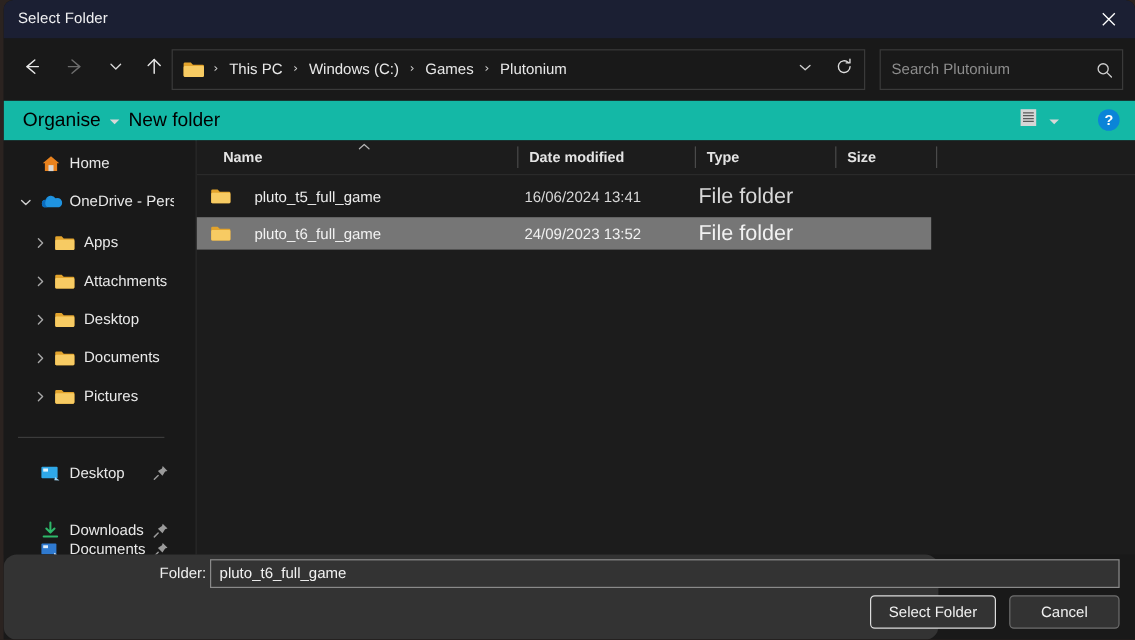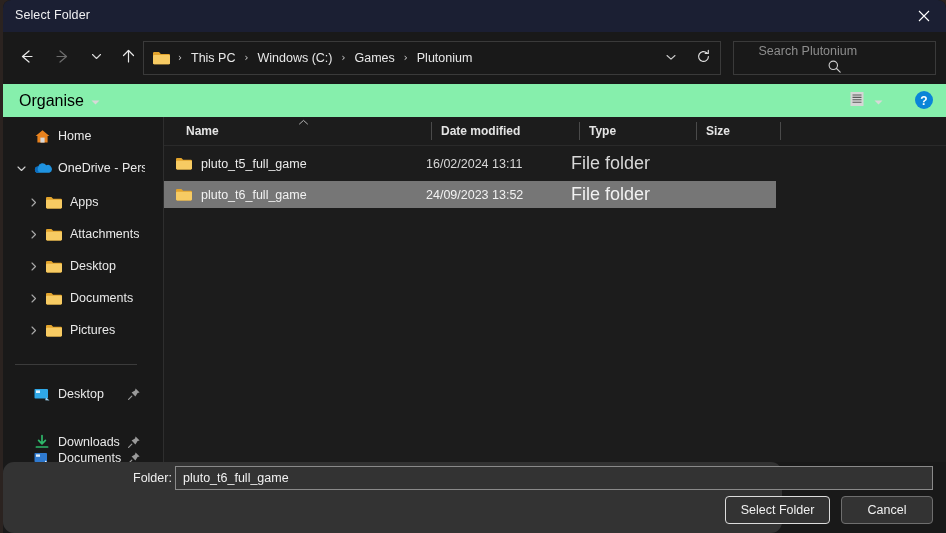--- a/index.html
+++ b/index.html
@@ -80,35 +80,35 @@
   #addr-refresh {
     width: 34px; height: 32px; flex: 0 0 auto;
     display: flex; align-items: center; justify-content: center;
   }
 
   #searchbox {
     position: absolute; left: 730px; top: 9px;
     width: 203px; height: 34px;
     border: 1px solid #3a3a3a;
     background: #191919;
-    display: flex; align-items: center; flex-direction: column;
+    display: flex; align-items: center;
   }
   #search-input {
     flex: 1; background: transparent; border: none; outline: none;
     color: #e0e0e0; font-size: 12.5px; padding-left: 9px;
     font-family: "Liberation Sans", sans-serif;
   }
   #search-input::placeholder { color: #8d8d8d; }
   #search-icon { width: 30px; display: flex; align-items: center; justify-content: center; }
 
   
   #cmdbar {
     position: absolute; left: 0; top: 84px;
     width: 943px; height: 33px;
-    background: #86efac;
+    background: #14b8a6;
   }
   #organise-btn {
     position: absolute; left: 12px; top: 4px;
     height: 25px; display: flex; align-items: center; gap: 7px;
     padding: 0 4px;
   }
   #newfolder-btn {
     position: absolute; left: 100px; top: 4px;
     height: 25px; display: flex; align-items: center;
     padding: 0 4px;
@@ -196,21 +196,21 @@
   }
 
   .row {
     position: absolute; left: 0;
     width: 612px; height: 27px;
     display: flex; align-items: center;
   }
   .row.selected { background: #767676; }
   .row-icon { margin-left: 11px; width: 19px; display:flex; }
   .cell-name {
-    margin-left: 7px; width: 225px;
+    margin-left: 18px; width: 225px;
     color: #ececec; font-size: 12.5px;
     white-space: nowrap; overflow: hidden;
   }
   .cell-date {
     width: 145px; color: #d8d8d8; font-size: 12.5px;
   }
   .cell-type {
     width: 110px; color: #d8d8d8; font-size: 18px;
   }
   .cell-size { width: 80px; color: #d8d8d8; font-size: 12.5px; }
@@ -356,20 +356,23 @@
 
   <div id="cmdbar">
     <div id="organise-btn">
       <span>Organise</span>
       <span>
         <svg width="9" height="7" viewBox="0 0 9 7">
             <path d="M0.5 1.5 L4.5 5.5 L8.5 1.5 Z" fill="#d8d8d8"></path>
           </svg>
       </span>
     </div>
+    <div id="newfolder-btn">
+      <span>New folder</span>
+    </div>
     <div id="view-btn">
       <span>
         <svg width="18" height="18" viewBox="0 0 18 18">
           <rect x="2.5" y="2" width="13" height="14" fill="#d6d6d6"></rect>
           <path d="M4.5 5 H13.5 M4.5 7.4 H13.5 M4.5 9.8 H13.5 M4.5 12.2 H13.5" stroke="#5a5a5a" stroke-width="1.1"></path>
         </svg>
       </span>
       <span>
         <svg width="9" height="7" viewBox="0 0 9 7">
             <path d="M0.5 1.5 L4.5 5.5 L8.5 1.5 Z" fill="#d8d8d8"></path>
@@ -580,21 +583,21 @@
     <div id="header-underline"></div>
 
     <div class="row" style="top:33px;">
       <span class="row-icon">
         <svg width="18" height="15" viewBox="0 0 18 15">
           <path d="M1 3 A1.1 1.1 0 0 1 2.1 1.9 H6.4 L8.1 3.7 H15.9 A1.1 1.1 0 0 1 17 4.8 V12.3 A1.1 1.1 0 0 1 15.9 13.4 H2.1 A1.1 1.1 0 0 1 1 12.3 Z" fill="#e2a32c"></path>
           <path d="M1 5.8 A1.1 1.1 0 0 1 2.1 4.7 H15.9 A1.1 1.1 0 0 1 17 5.8 V12.3 A1.1 1.1 0 0 1 15.9 13.4 H2.1 A1.1 1.1 0 0 1 1 12.3 Z" fill="#f7cb63"></path>
         </svg>
       </span>
       <span class="cell-name">pluto_t5_full_game</span>
-      <span class="cell-date">16/02/2024 13:11</span>
+      <span class="cell-date">16/06/2024 13:41</span>
       <span class="cell-type">File folder</span>
       <span class="cell-size"></span>
     </div>
 
     <div class="row selected" style="top:64px;">
       <span class="row-icon">
         <svg width="18" height="15" viewBox="0 0 18 15">
           <path d="M1 3 A1.1 1.1 0 0 1 2.1 1.9 H6.4 L8.1 3.7 H15.9 A1.1 1.1 0 0 1 17 4.8 V12.3 A1.1 1.1 0 0 1 15.9 13.4 H2.1 A1.1 1.1 0 0 1 1 12.3 Z" fill="#e2a32c"></path>
           <path d="M1 5.8 A1.1 1.1 0 0 1 2.1 4.7 H15.9 A1.1 1.1 0 0 1 17 5.8 V12.3 A1.1 1.1 0 0 1 15.9 13.4 H2.1 A1.1 1.1 0 0 1 1 12.3 Z" fill="#f7cb63"></path>
         </svg>

